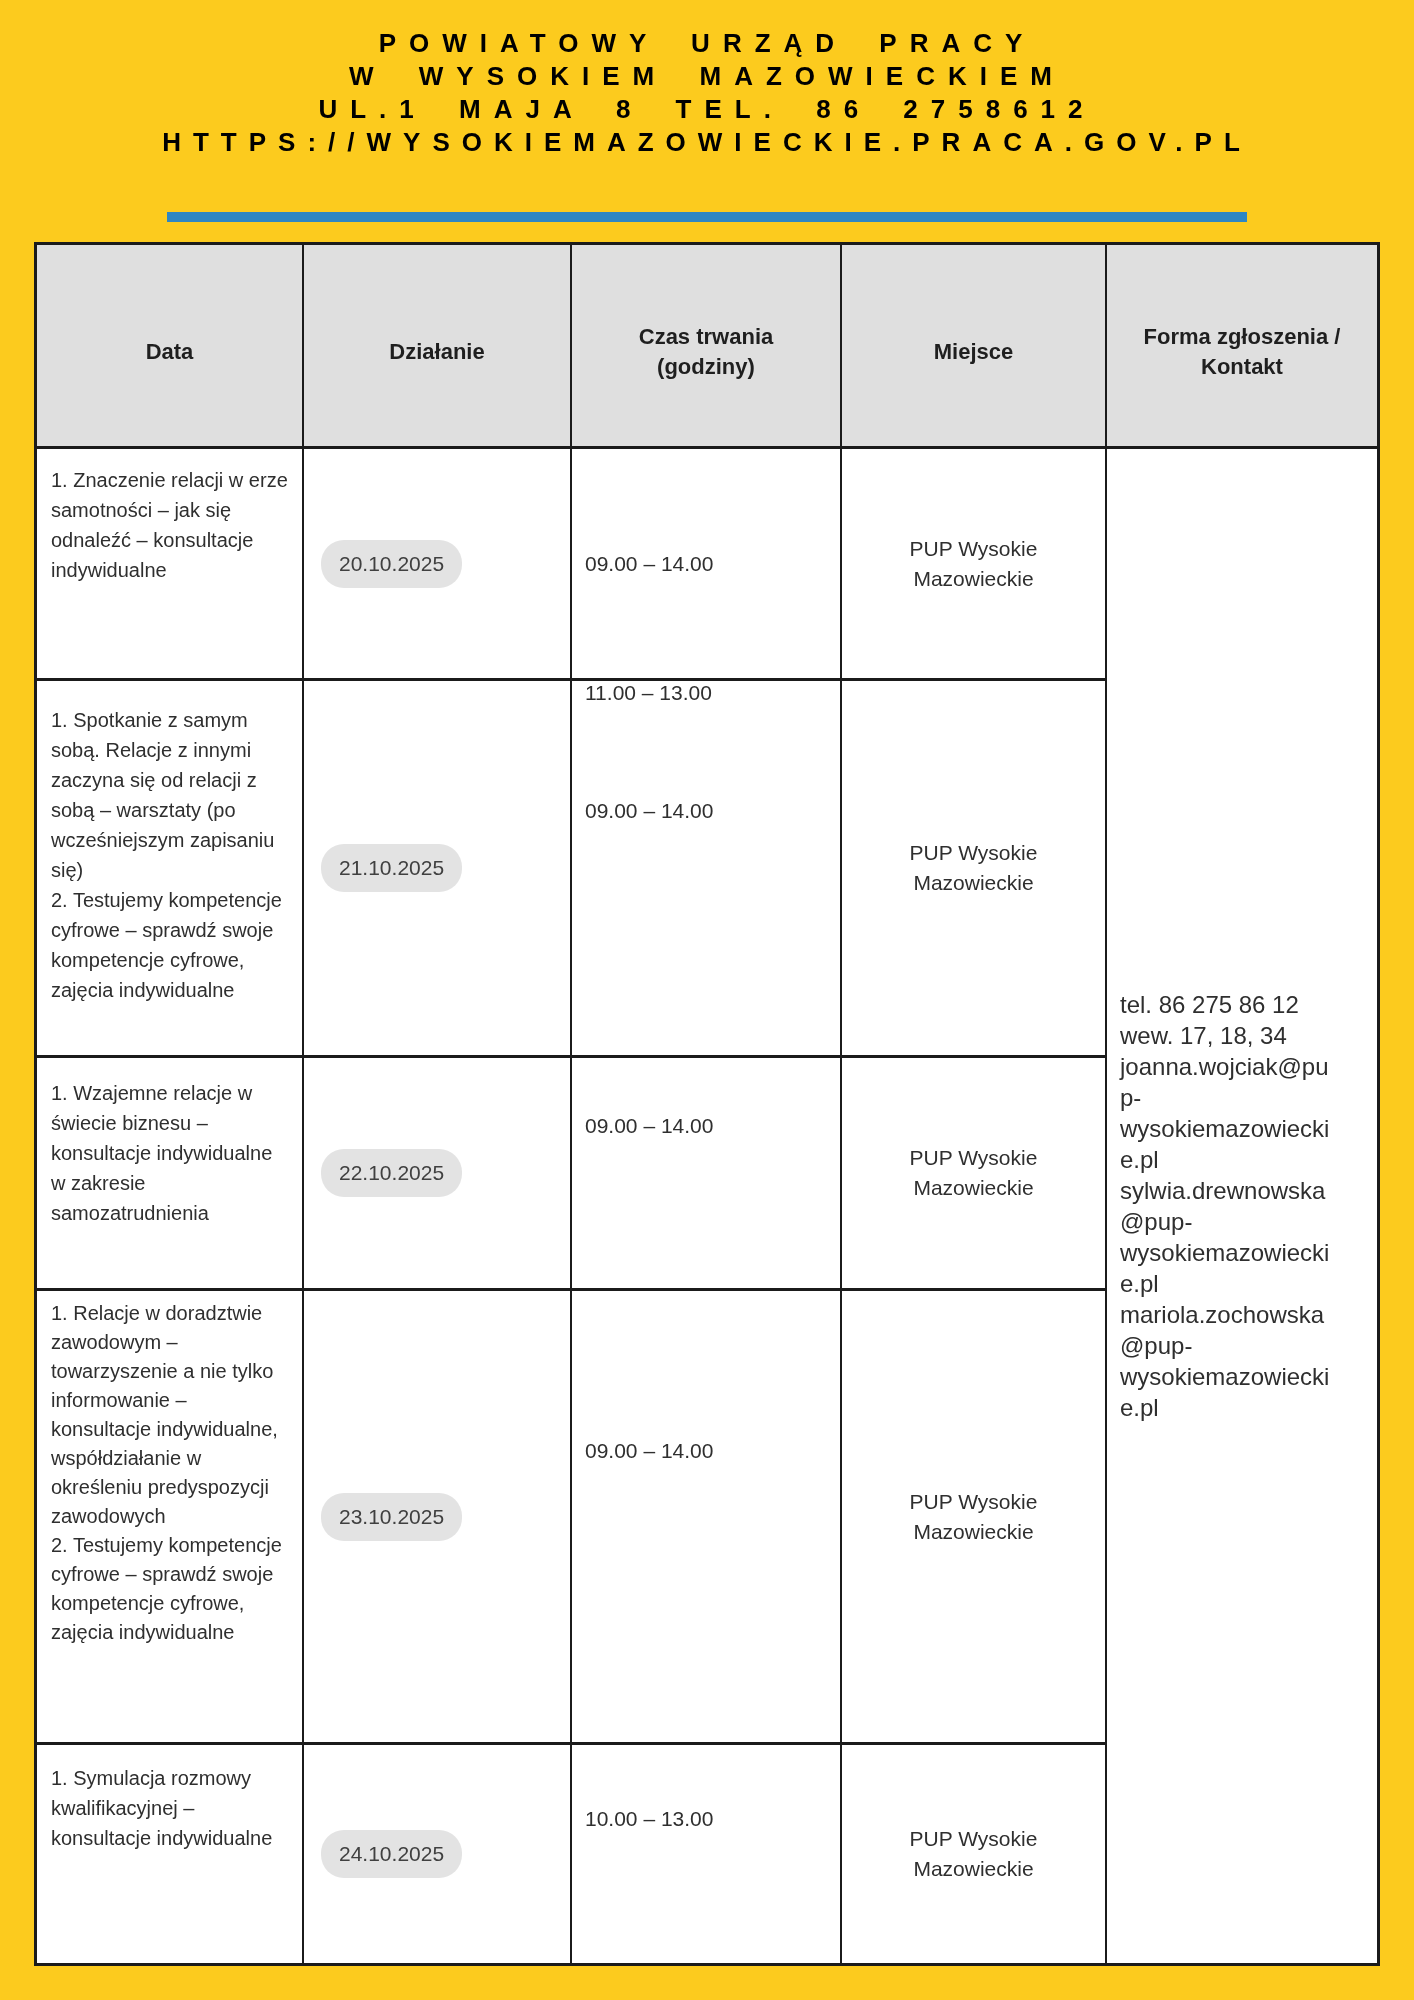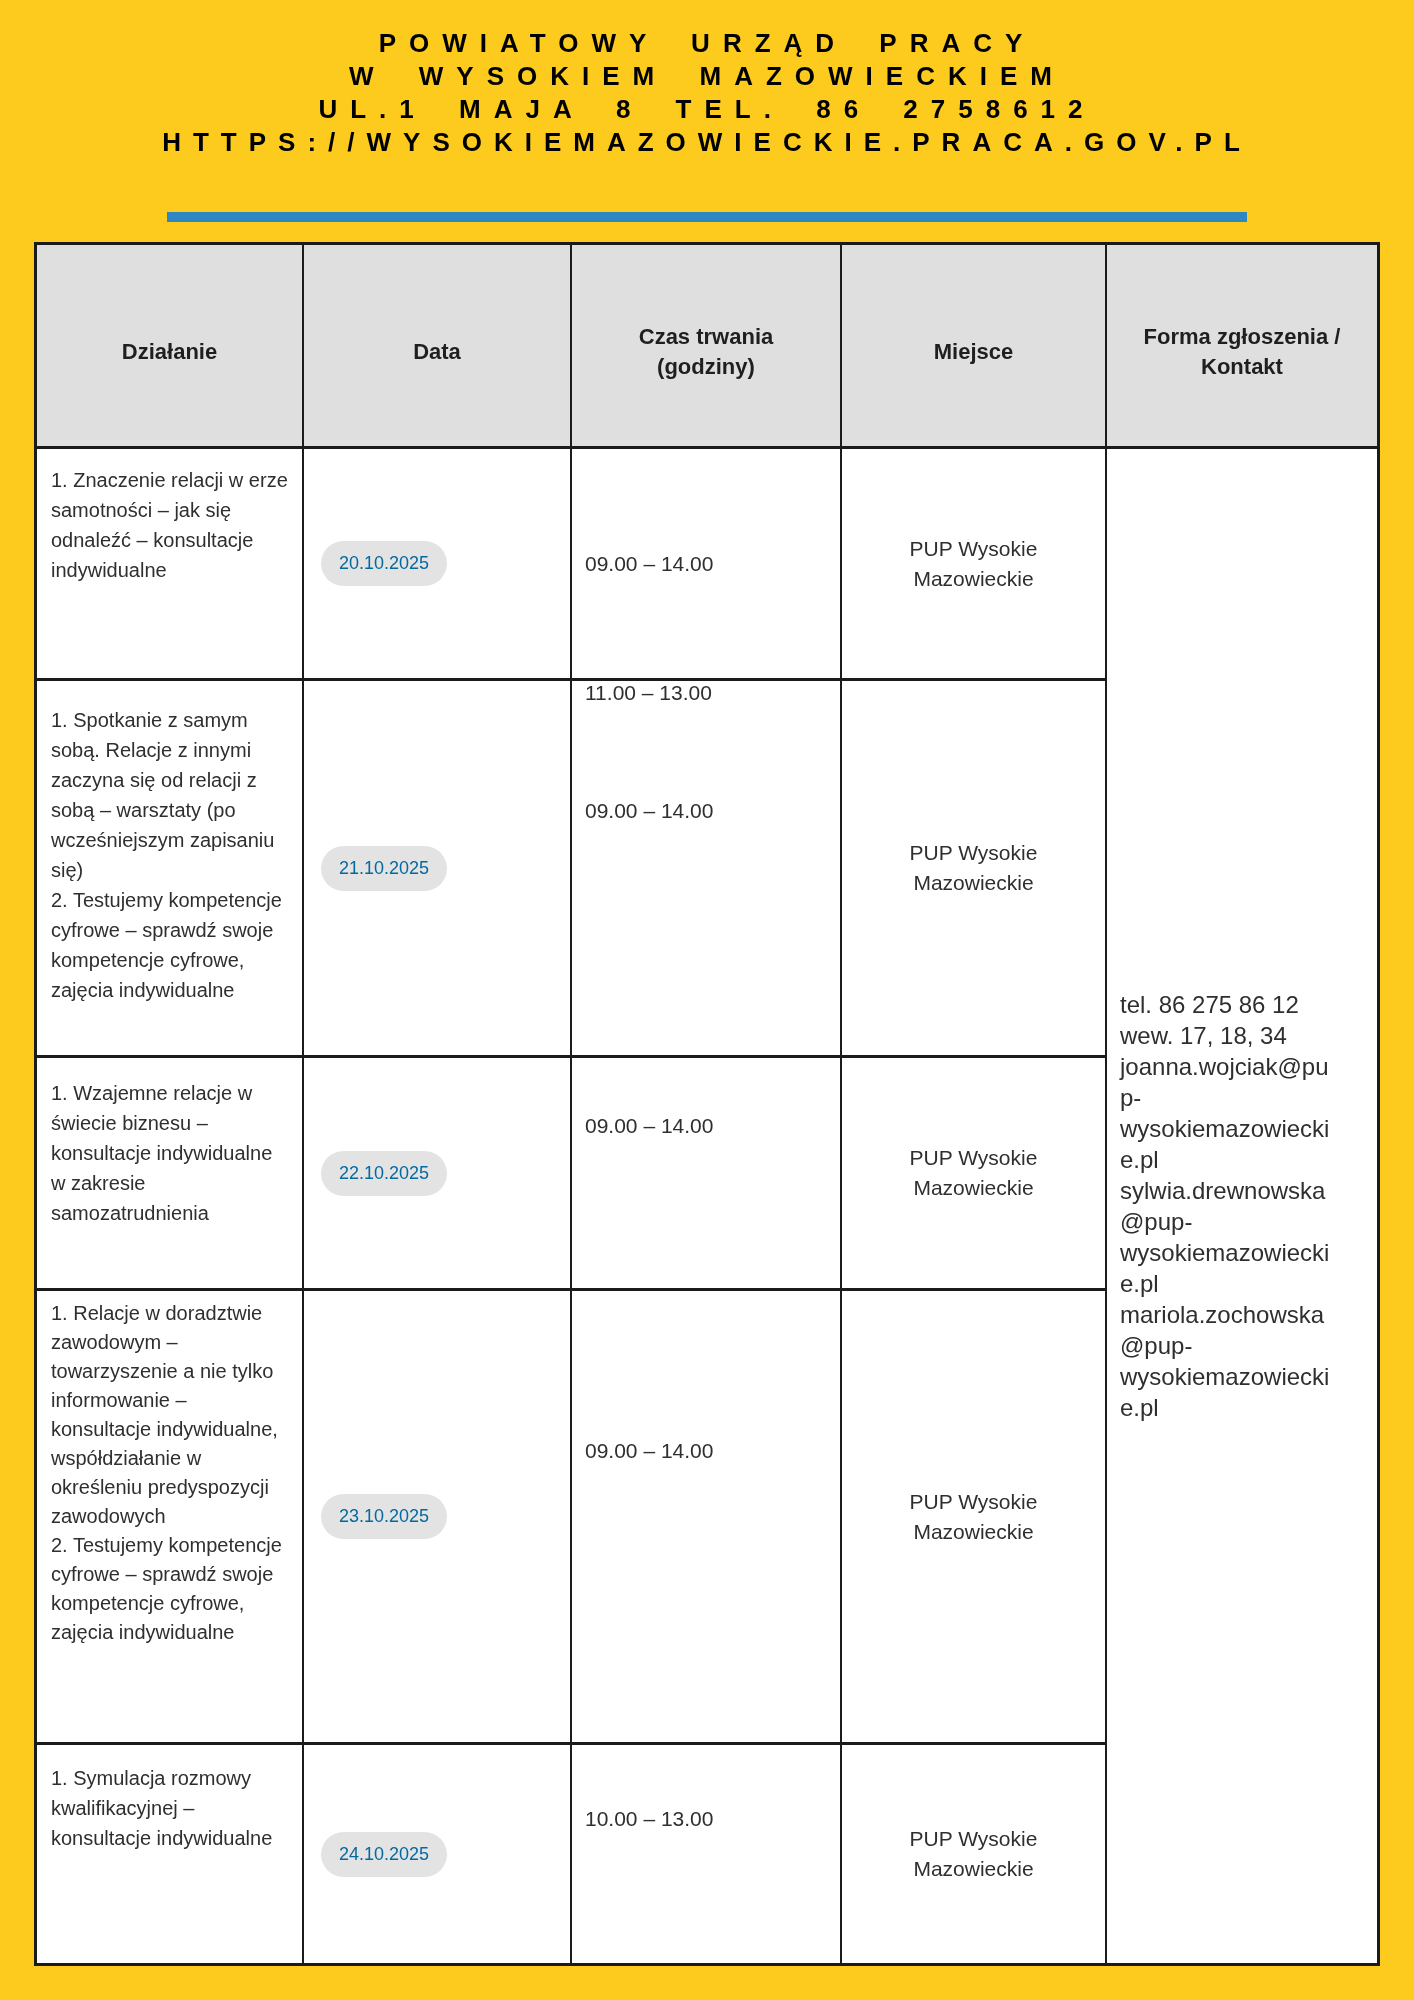--- a/index.html
+++ b/index.html
@@ -87,22 +87,22 @@
     display: flex;
     align-items: center;
     justify-content: flex-start;
     padding-left: 17px;
   }
   .pill {
     display: inline-block;
     background: #E3E3E3;
     border-radius: 23px;
     padding: 12px 18px;
-    font-size: 18px;
-    color: #0369a1;
+    font-size: 21px;
+    color: #404040;
   }
 
   .time-cell { font-size: 21px; padding-left: 13px; }
   .time { line-height: 24px; }
   .t-r1 { display: flex; align-items: center; padding-top: 0; }
   .t-r2 { }
   .t-r2 .time + .time { margin-top: 94px; }
   .t-r3 { padding-top: 56px; }
   .t-r4 { padding-top: 148px; }
   .t-r5 { padding-top: 62px; }
@@ -141,22 +141,22 @@
     <div class="hline l1">POWIATOWY URZĄD PRACY</div>
     <div class="hline l2">W WYSOKIEM MAZOWIECKIEM</div>
     <div class="hline l3">UL.1 MAJA 8 TEL. 86 2758612</div>
     <div class="hline l4">HTTPS://WYSOKIEMAZOWIECKIE.PRACA.GOV.PL</div>
   </div>
 
   <div class="divider"></div>
 
   <div class="table">
 
+    <div class="cell th">Data</div>
     <div class="cell th">Działanie</div>
-    <div class="cell th">Data</div>
     <div class="cell th">Czas trwania
 (godziny)</div>
     <div class="cell th">Miejsce</div>
     <div class="cell th no-br">Forma zgłoszenia /
 Kontakt</div>
 
     <div class="cell activity pt16">1. Znaczenie relacji w erze samotności – jak się odnaleźć – konsultacje indywidualne</div>
     <div class="cell date-cell">
       <span class="pill">20.10.2025</span>
     </div>

